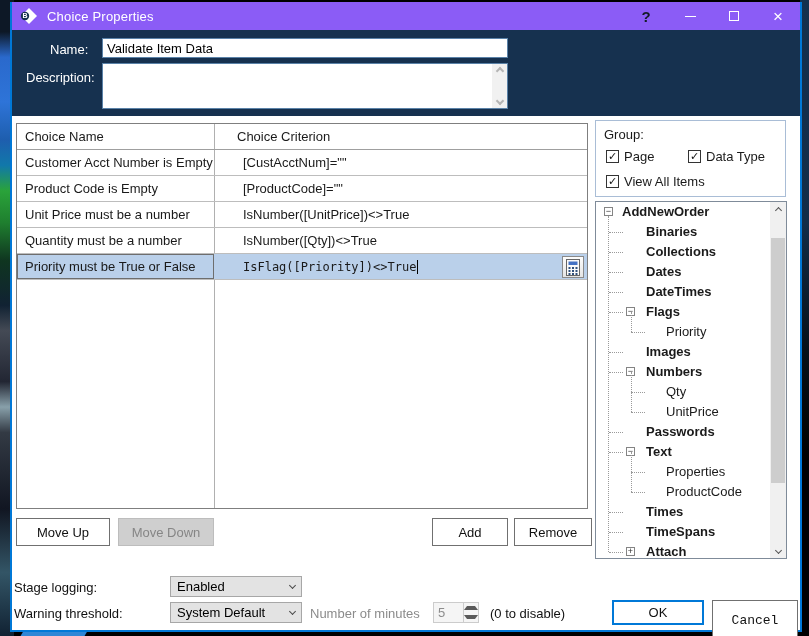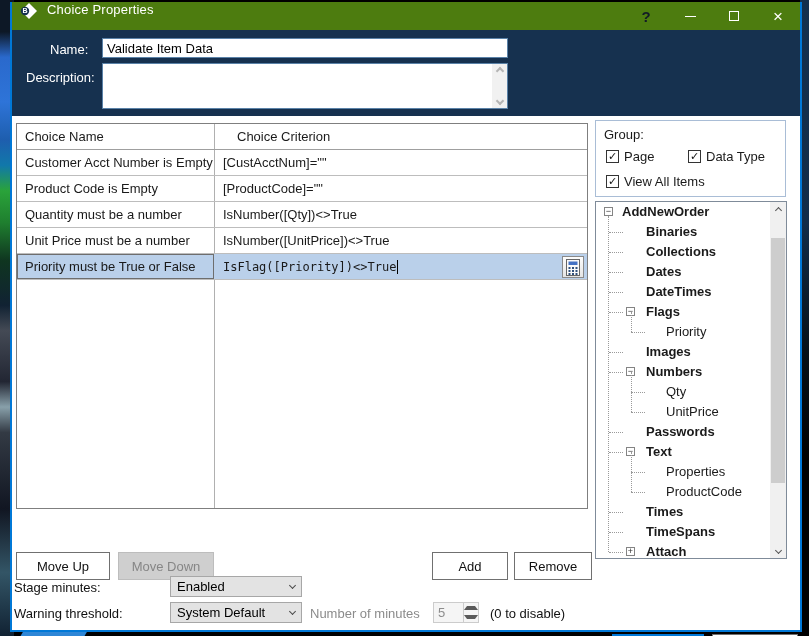--- a/index.html
+++ b/index.html
@@ -12,21 +12,21 @@
     background:linear-gradient(180deg,#0d1826 0%,#0d1826 5%,#2a69cc 9%,#2e74d8 16%,#1e5eae 22%,#1178aa 26%,#2aa33a 30%,#1f7f2f 35%,#0f3520 41%,#112233 48%,#444a55 52%,#222633 60%,#88a0aa 64%,#333a44 68%,#111622 80%,#335566 90%,#112233 100%); }
   .desk-right { position:absolute; right:0; top:0; width:9px; height:636px;
     background:linear-gradient(180deg,#14304e 0%,#122c48 35%,#061018 55%,#000 72%); }
   .desk-wedge { position:absolute; left:22px; bottom:0; width:64px; height:5px; background:#2e86d6; transform:skewX(-30deg); }
 
   
   #dialog { position:absolute; left:10px; top:2px; width:792px; height:630px;
     border:2px solid #0078d7; border-top:none; background:#fff; }
 
   
-  .titlebar { height:28px; background:#4d7c0f; display:flex; align-items:flex-start; color:#fff; }
+  .titlebar { height:28px; background:#8b5cf6; display:flex; align-items:center; color:#fff; }
   .titlebar .app-icon { margin:0 9px 0 8px; width:18px; height:18px; flex:0 0 auto; }
   .title-text { font-size:13px; letter-spacing:.2px; }
   .win-controls { margin-left:auto; display:flex; height:100%; }
   .win-btn { width:44px; height:100%; display:flex; align-items:center; justify-content:center; cursor:default; }
   .help-glyph { color:#121b26; font-size:15px; font-weight:bold; }
   .min-glyph { width:11px; height:1px; background:#fff; }
   .max-glyph { width:10px; height:10px; border:1px solid #fff; }
   .close-glyph { color:#fff; font-size:17px; line-height:1; }
 
   
@@ -44,31 +44,31 @@
 
   
   .body { position:relative; height:514px; background:#fff; }
 
   
   .ctable { position:absolute; left:4px; top:7px; width:572px; height:386px; border:1px solid #7f7f7f; background:#fff; overflow:hidden; }
   .col-divider { position:absolute; left:197px; top:0; bottom:0; width:1px; background:#b0b0b0; }
   .thead { position:relative; height:26px; border-bottom:1px solid #9f9f9f; display:flex; align-items:center; }
   .th-name { width:197px; padding-left:8px; }
   .th-crit { padding-left:23px; }
-  .trow { position:relative; height:26px; border-bottom:1px solid #bdbdbd; display:flex; align-items:center; }
+  .trow { position:relative; height:26px; border-bottom:1px solid #bdbdbd; display:flex; align-items:center;gap:20px; }
   .td-name { position:relative; width:197px; height:100%; display:flex; align-items:center; padding-left:8px; }
   .td-crit { height:100%; display:flex; align-items:center; padding-left:9px; flex:1; }
   .trow.selected { background:#bad0ea; }
   .trow.selected .td-name { box-shadow:inset 0 0 0 1px #6e6e6e; }
   .trow.mono .td-crit { font-family:"DejaVu Sans Mono",monospace; font-size:12px; }
   .caret { display:inline-block; width:1px; height:14px; background:#000; margin-left:1px; }
   .calc-btn { position:absolute; right:3px; top:2px; width:22px; height:22px; border:1px solid #8a8a8a; background:linear-gradient(180deg,#fdfdfd,#e4e4e4); display:flex; align-items:center; justify-content:center; }
 
   
-  .btn { position:absolute; height:28px; background:#fff; border:1px solid #707070; font:13px "Liberation Sans",sans-serif; color:#111; text-align:center;margin-top:34px; }
+  .btn { position:absolute; height:28px; background:#fff; border:1px solid #707070; font:13px "Liberation Sans",sans-serif; color:#111; text-align:center; }
   .btn-moveup { left:4px; top:402px; width:94px; }
   .btn-movedown { left:106px; top:402px; width:96px; background:#cfcfcf; border-color:#bdbdbd; color:#868686; }
   .btn-add { left:420px; top:402px; width:76px; }
   .btn-remove { left:502px; top:402px; width:78px; }
 
   
   .groupbox { position:absolute; left:583px; top:4px; width:191px; height:77px; border:1px solid #a9bdd6; background:#fff;text-decoration:underline; }
   .group-label { position:absolute; left:8px; top:6px; }
   .cb-row { position:absolute; display:flex; align-items:center; gap:5px; }
   .cb-page { left:10px; top:28px; }
@@ -186,33 +186,33 @@
               <div class="td-name">
                 <span>Product Code is Empty</span>
               </div>
               <div class="td-crit">
                 <span>[ProductCode]=""</span>
               </div>
 
             </div>
             <div class="trow">
               <div class="td-name">
+                <span>Unit Price must be a number</span>
+              </div>
+              <div class="td-crit">
+                <span>IsNumber([UnitPrice])&lt;&gt;True</span>
+              </div>
+
+            </div>
+            <div class="trow">
+              <div class="td-name">
                 <span>Quantity must be a number</span>
               </div>
               <div class="td-crit">
                 <span>IsNumber([Qty])&lt;&gt;True</span>
-              </div>
-
-            </div>
-            <div class="trow">
-              <div class="td-name">
-                <span>Unit Price must be a number</span>
-              </div>
-              <div class="td-crit">
-                <span>IsNumber([UnitPrice])&lt;&gt;True</span>
               </div>
 
             </div>
             <div class="trow selected mono">
               <div class="td-name">
                 <span>Priority must be True or False</span>
               </div>
               <div class="td-crit">
                 <span>IsFlag([Priority])&lt;&gt;True</span>
                 <span class="caret"></span>
@@ -340,21 +340,21 @@
           <div class="ts-arrow ts-up">
               <span class="chev up"></span>
             </div>
           <div class="ts-thumb"></div>
           <div class="ts-arrow ts-down">
               <span class="chev down"></span>
             </div>
         </div>
       </div>
 
-      <span class="f-label fl-stage">Stage minutes:</span>
+      <span class="f-label fl-stage">Stage logging:</span>
       <div class="combo combo-stage">
         <span>Enabled</span>
         <span class="chev down"></span>
       </div>
       <span class="f-label fl-warn">Warning threshold:</span>
       <div class="combo combo-warn">
         <span>System Default</span>
         <span class="chev down"></span>
       </div>
       <span class="f-label fl-minutes">Number of minutes</span>

